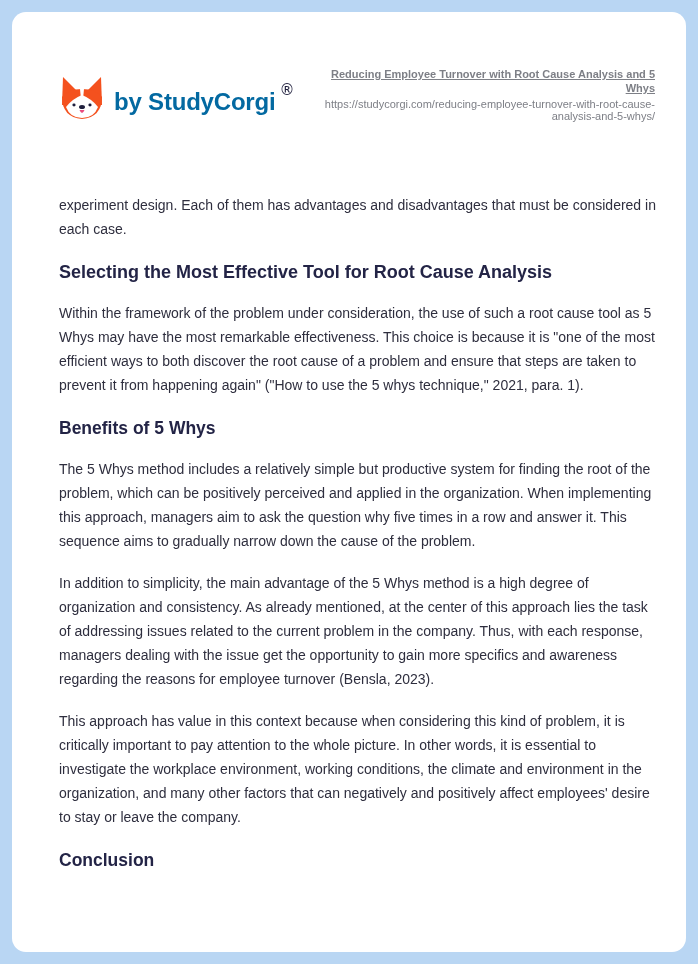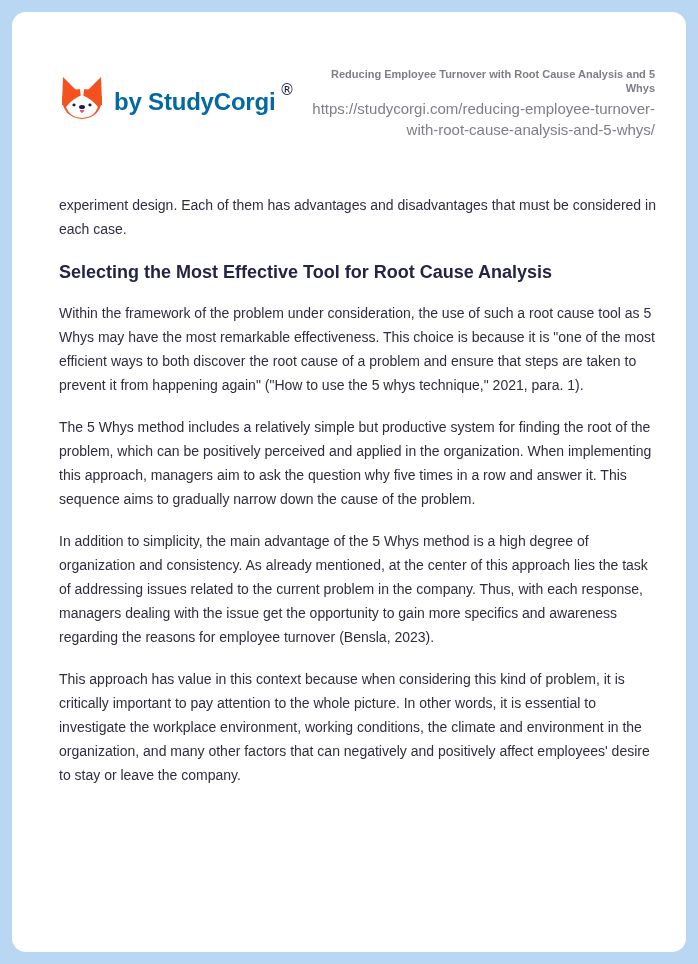--- a/index.html
+++ b/index.html
@@ -66,26 +66,27 @@
     top: 55px;
     width: 350px;
     text-align: right;
   }
   .meta-title {
     font-family: "Liberation Sans", sans-serif;
     font-weight: 700;
     font-size: 11px;
     line-height: 14px;
     color: #7d7f86;
+    text-decoration: underline;
   }
   .meta-url {
     margin-top: 3px;
     font-family: "Liberation Sans", sans-serif;
-    font-size: 15px;
-    line-height: 21px;
+    font-size: 11px;
+    line-height: 12px;
     color: #7d7f86;
   }
   .content {
     position: absolute;
     left: 47px;
     top: 165px;
     width: 600px;
     font-family: "Liberation Sans", sans-serif;
     color: #2e2e3e;
   }
@@ -142,18 +143,20 @@
       <div class="meta-url">https://studycorgi.com/reducing-employee-turnover-with-root-cause-analysis-and-5-whys/</div>
     </div>
   </div>
 
   <div class="content">
     <p>experiment design. Each of them has advantages and disadvantages that must be considered in each case.</p>
 
     <h2>Selecting the Most Effective Tool for Root Cause Analysis</h2>
     <p>Within the framework of the problem under consideration, the use of such a root cause tool as 5 Whys may have the most remarkable effectiveness. This choice is because it is "one of the most efficient ways to both discover the root cause of a problem and ensure that steps are taken to prevent it from happening again" ("How to use the 5 whys technique," 2021, para. 1).</p>
 
+    <h3>Benefits of 5 Whys</h3>
     <p>The 5 Whys method includes a relatively simple but productive system for finding the root of the problem, which can be positively perceived and applied in the organization. When implementing this approach, managers aim to ask the question why five times in a row and answer it. This sequence aims to gradually narrow down the cause of the problem.</p>
     <p>In addition to simplicity, the main advantage of the 5 Whys method is a high degree of organization and consistency. As already mentioned, at the center of this approach lies the task of addressing issues related to the current problem in the company. Thus, with each response, managers dealing with the issue get the opportunity to gain more specifics and awareness regarding the reasons for employee turnover (Bensla, 2023).</p>
     <p>This approach has value in this context because when considering this kind of problem, it is critically important to pay attention to the whole picture. In other words, it is essential to investigate the workplace environment, working conditions, the climate and environment in the organization, and many other factors that can negatively and positively affect employees' desire to stay or leave the company.</p>
 
+    <h3>Conclusion</h3>
   </div>
 </div>
 
 </body></html>

